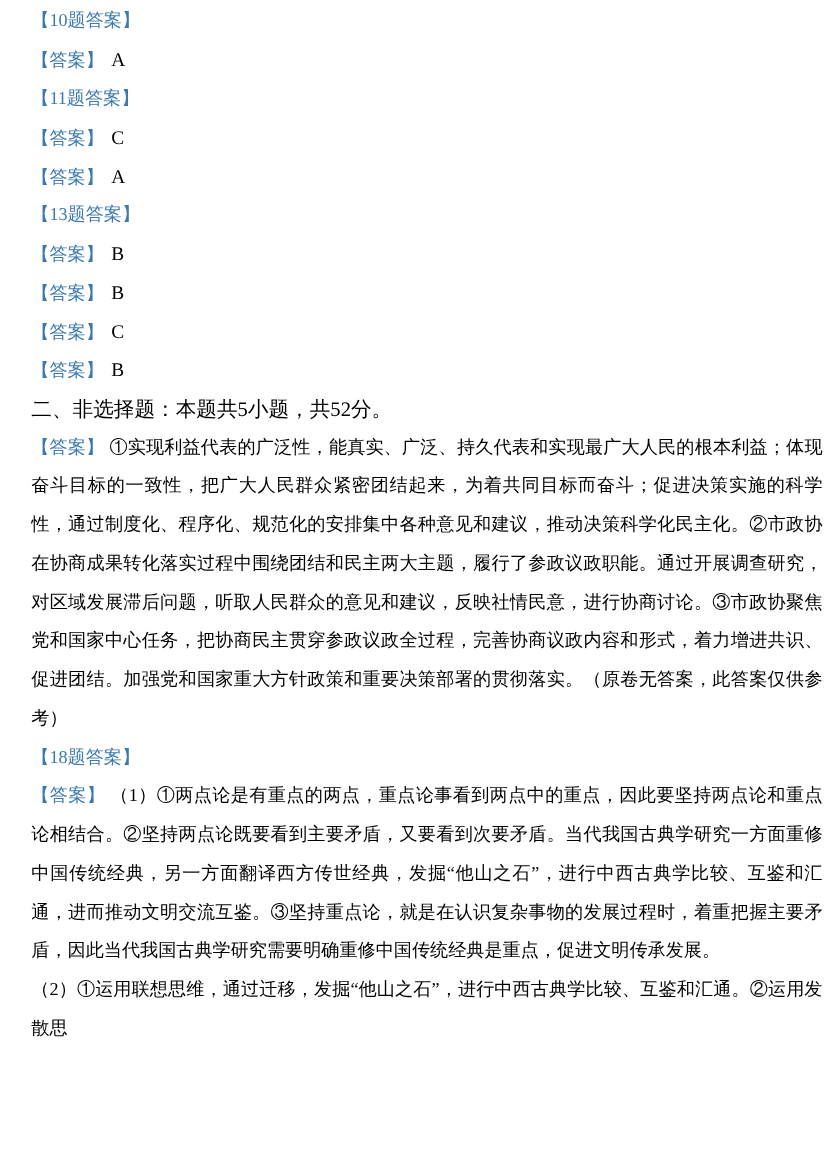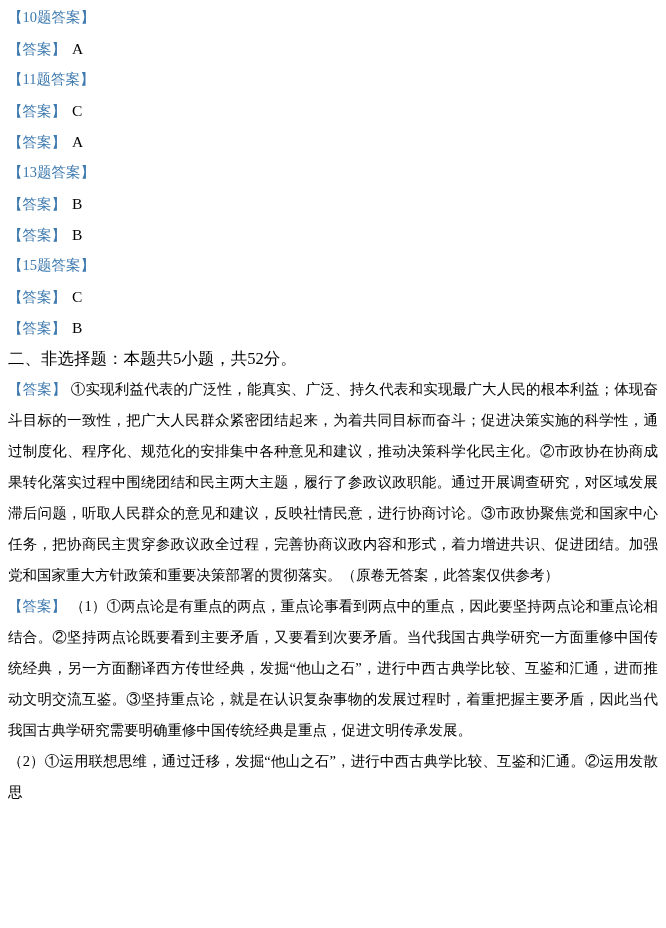--- a/index.html
+++ b/index.html
@@ -9,21 +9,21 @@
   }
   .page {
     position: relative;
     width: 666px;
     height: 928px;
     overflow: hidden;
     background: #ffffff;
     font-family: "Liberation Serif", "DejaVu Serif", serif;
     color: #000000;
     box-sizing: border-box;
-    padding: 2px 8px 0 8px;
+    padding: 2px 8px 0 25px;
   }
   .line {
     height: 31px;
     line-height: 31px;
     font-size: 14.5px;
     white-space: nowrap;
   }
   .blue {
     color: #3d79ae;
   }
@@ -82,36 +82,36 @@
   </div>
   <div class="line">
     <span class="blue">【答案】</span><span class="letter">B</span>
   </div>
 
   <div class="line">
     <span class="blue">【答案】</span><span class="letter">B</span>
   </div>
 
   <div class="line">
-    <span class="blue">【15题答案】</span>
-  </div>
-  <div class="line">
     <span class="blue">【答案】</span><span class="letter">C</span>
   </div>
 
   <div class="line">
     <span class="blue">【答案】</span><span class="letter">B</span>
   </div>
 
   <div class="section-heading">二、非选择题：本题共5小题，共52分。</div>
 
   <p class="answer-para">
     <span class="inline-label">【答案】</span><span>①实现利益代表的广泛性，能真实、广泛、持久代表和实现最广大人民的根本利益；体现奋斗目标的一致性，把广大人民群众紧密团结起来，为着共同目标而奋斗；促进决策实施的科学性，通过制度化、程序化、规范化的安排集中各种意见和建议，推动决策科学化民主化。②市政协在协商成果转化落实过程中围绕团结和民主两大主题，履行了参政议政职能。通过开展调查研究，对区域发展滞后问题，听取人民群众的意见和建议，反映社情民意，进行协商讨论。③市政协聚焦党和国家中心任务，把协商民主贯穿参政议政全过程，完善协商议政内容和形式，着力增进共识、促进团结。加强党和国家重大方针政策和重要决策部署的贯彻落实。（原卷无答案，此答案仅供参考）</span>
   </p>
 
+  <div class="line">
+    <span class="blue">【18题答案】</span>
+  </div>
   <p class="answer-para">
     <span class="inline-label">【答案】</span><span>（1）①两点论是有重点的两点，重点论事看到两点中的重点，因此要坚持两点论和重点论相结合。②坚持两点论既要看到主要矛盾，又要看到次要矛盾。当代我国古典学研究一方面重修中国传统经典，另一方面翻译西方传世经典，发掘“他山之石”，进行中西古典学比较、互鉴和汇通，进而推动文明交流互鉴。③坚持重点论，就是在认识复杂事物的发展过程时，着重把握主要矛盾，因此当代我国古典学研究需要明确重修中国传统经典是重点，促进文明传承发展。</span>
   </p>
   <p class="answer-para continued">
     <span>（2）①运用联想思维，通过迁移，发掘“他山之石”，进行中西古典学比较、互鉴和汇通。②运用发散思</span>
   </p>
 
 </div>
 
 </body></html>

